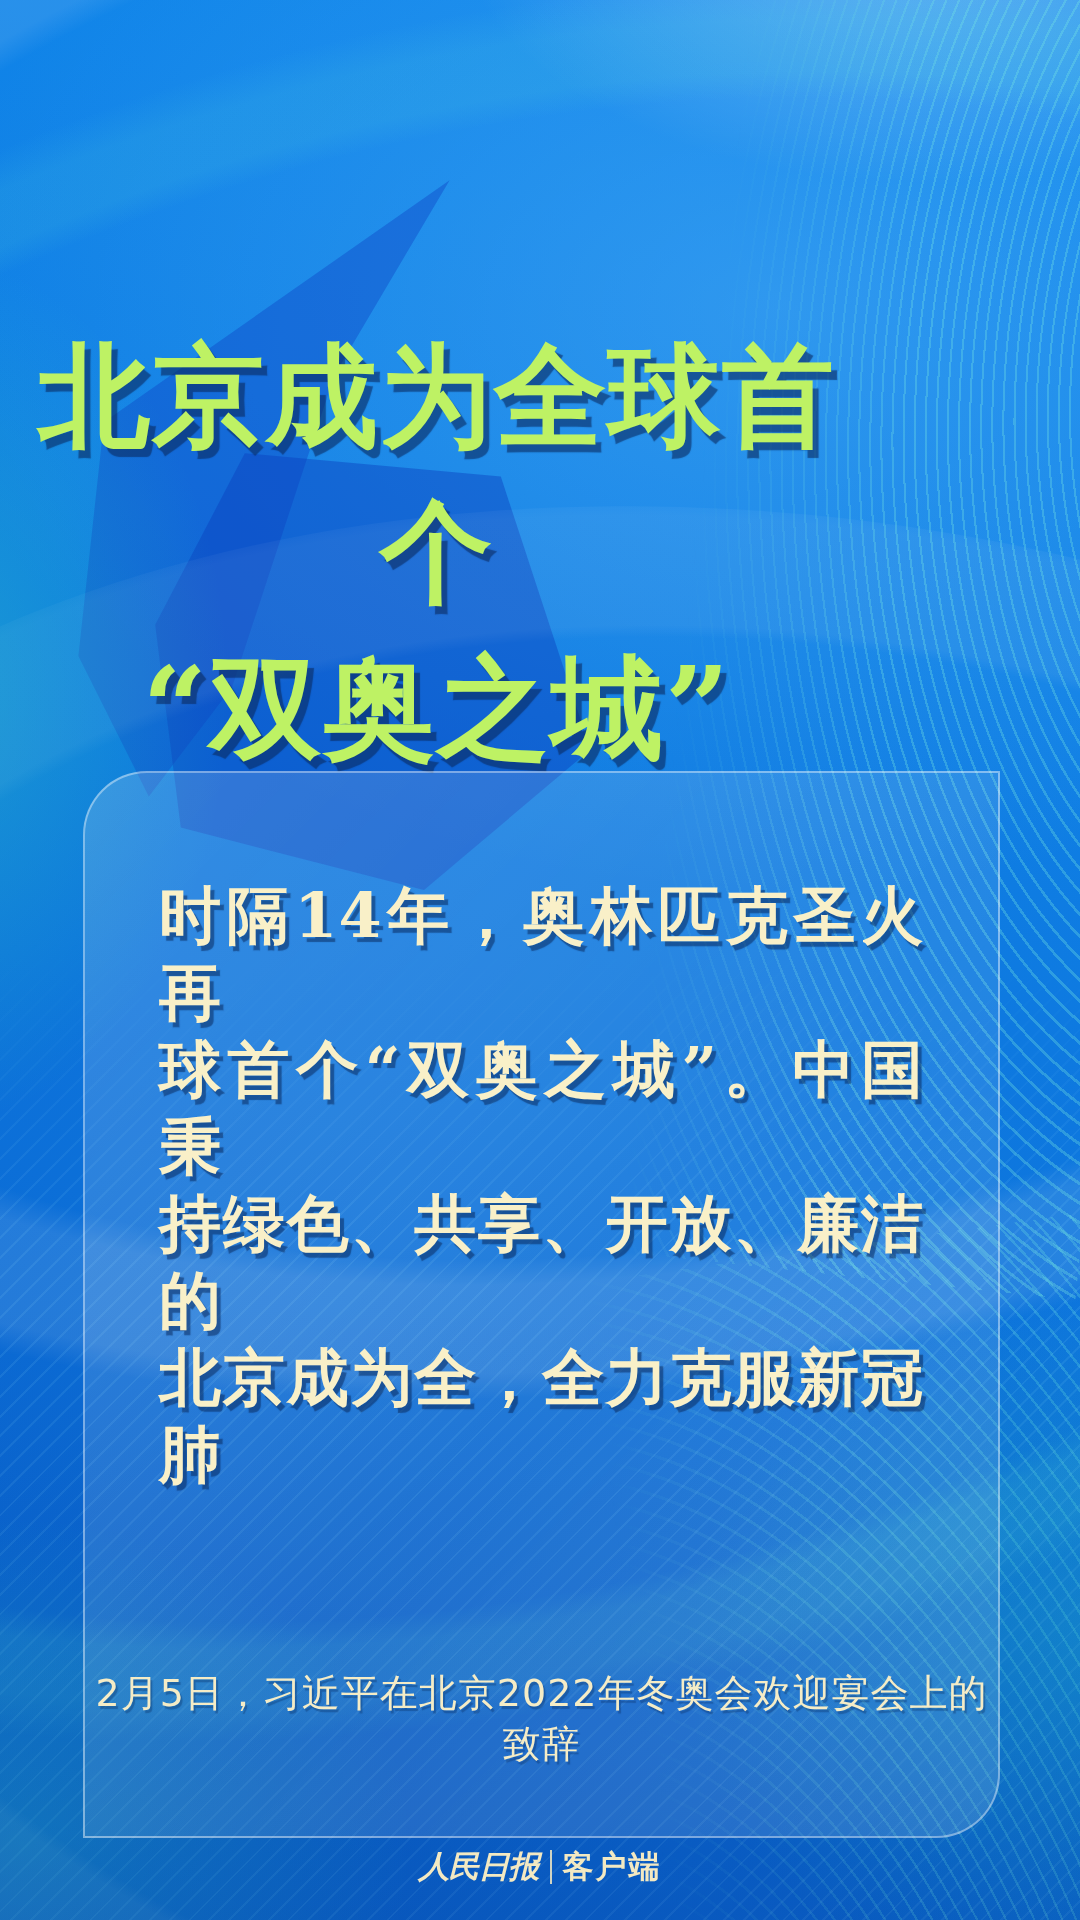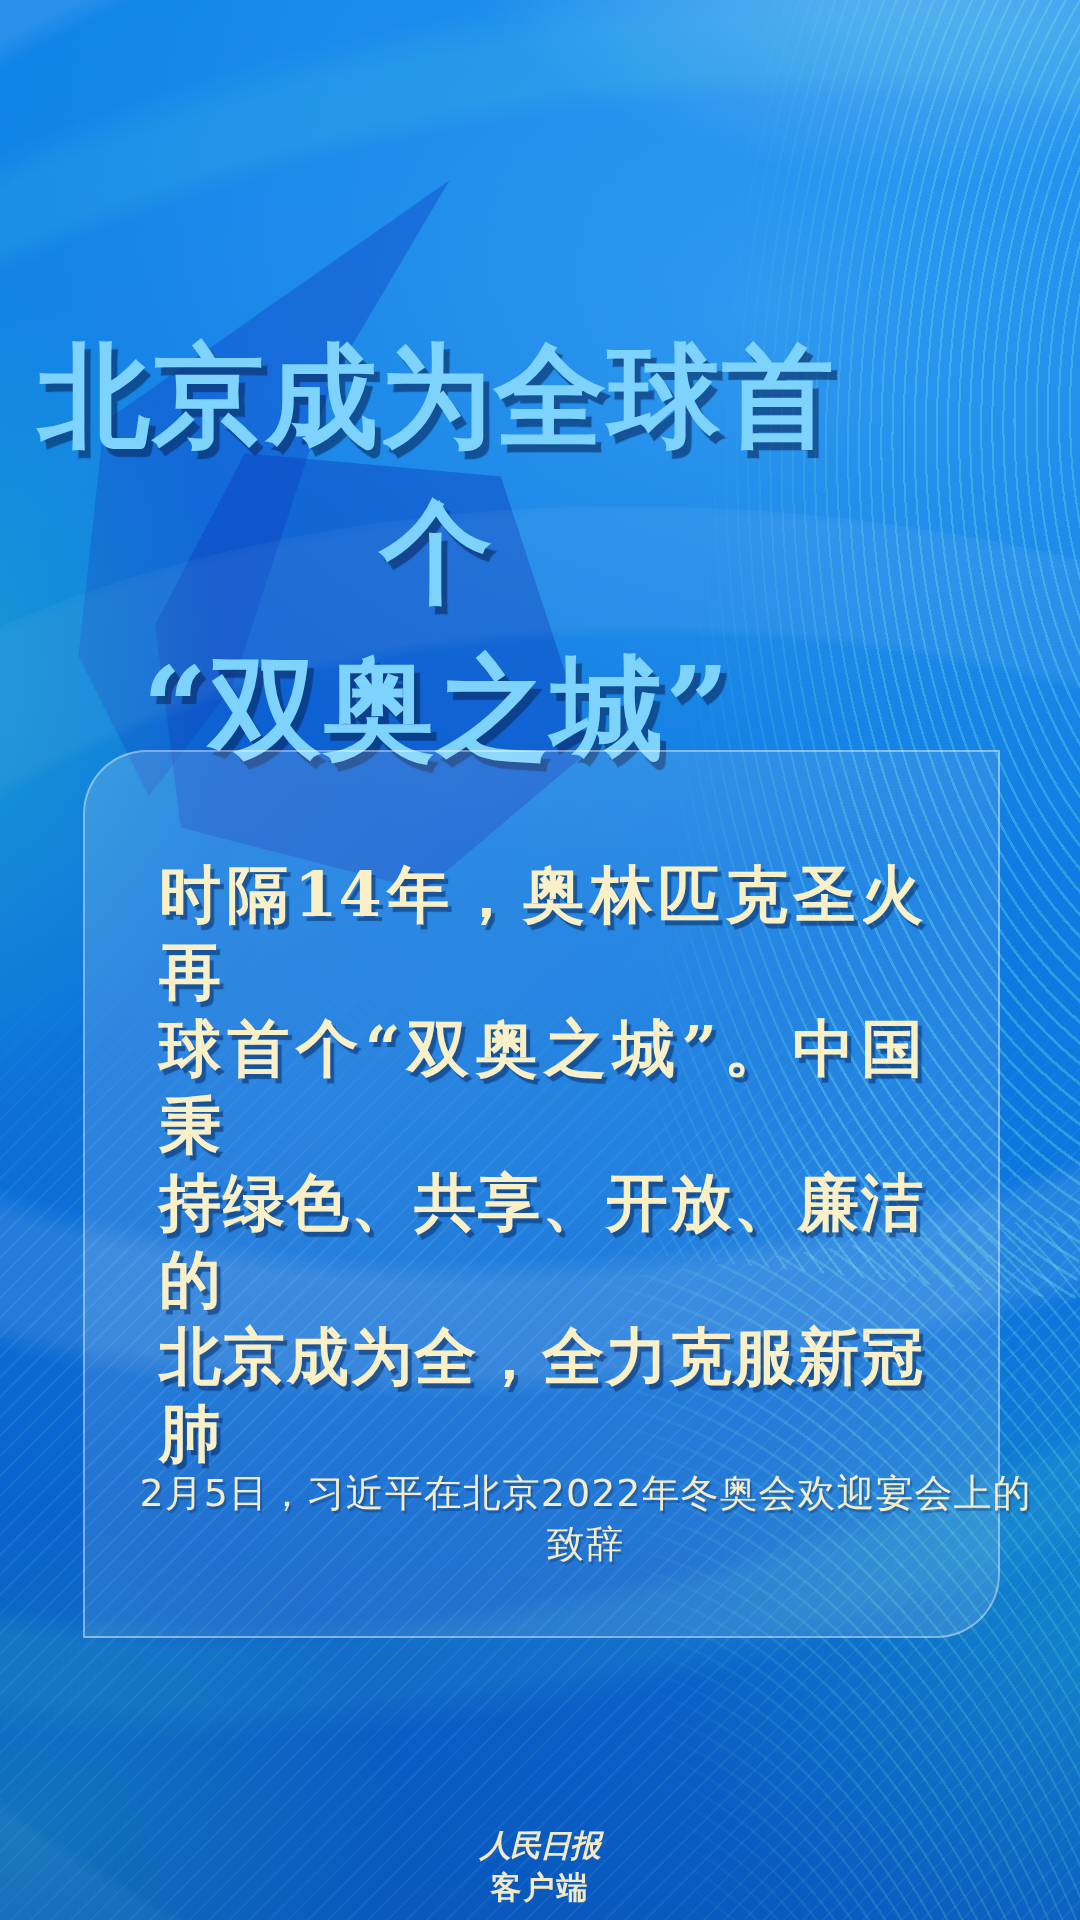--- a/index.html
+++ b/index.html
@@ -75,47 +75,46 @@
     background:radial-gradient(ellipse 700px 600px at 102% 86%,rgba(40,210,205,.32),rgba(40,210,205,0) 60%);
   }
   .bg-deepen{
     position:absolute;inset:0;
     background:linear-gradient(to bottom,rgba(4,50,140,0) 68%,rgba(4,50,140,.22) 100%);
   }
   
   .title{
     position:absolute;left:0;top:318px;width:874px;text-align:center;
     font-family:"DejaVu Serif","Liberation Serif",serif;font-weight:900;
-    color:#7dd3fc;font-size:112px;line-height:156px;letter-spacing:2px;
+    color:#bef264;font-size:112px;line-height:156px;letter-spacing:2px;
     text-shadow:6px 8px 1px rgba(10,42,95,.60);
   }
   
   .card{
-    position:absolute;left:83px;top:750px;width:917px;height:888px;box-sizing:border-box;
+    position:absolute;left:83px;top:771px;width:917px;height:1067px;box-sizing:border-box;
     background:linear-gradient(135deg,rgba(255,255,255,.16) 0%,rgba(255,255,255,.09) 55%,rgba(255,255,255,.13) 100%);
     border:2px solid rgba(255,255,255,.40);
     border-radius:64px 0 64px 0;
     padding:104px 74px 0 74px;
   }
   .card-body{
     font-family:"DejaVu Serif","Liberation Serif",serif;font-weight:900;
     color:#f9f0c8;font-size:62px;line-height:77px;letter-spacing:1px;
     text-shadow:4px 5px 1px rgba(10,42,95,.55);
     text-align:justify;
   }
   .caption{
     position:absolute;left:0;bottom:66px;width:100%;text-align:center;
     color:#f5ecc6;font-size:38px;letter-spacing:1px;font-weight:400;
     text-shadow:2px 3px 1px rgba(10,42,95,.35);
-    padding-left:44px;
   }
   
   .footer{
     position:absolute;left:0;top:1844px;width:1080px;height:46px;
-    display:flex;align-items:center;justify-content:center;color:#f3e9c2;flex-direction:column;
+    display:flex;align-items:center;justify-content:center;color:#f3e9c2;
   }
   .brand-script{
     font-family:"DejaVu Serif","Liberation Serif",serif;font-style:italic;font-weight:700;
     font-size:31px;letter-spacing:-1px;
   }
   .brand-divider{
     width:2px;height:34px;background:rgba(243,233,194,.85);margin:0 11px;
   }
   .brand-suffix{
     font-family:"DejaVu Sans","Liberation Sans",sans-serif;font-weight:700;

